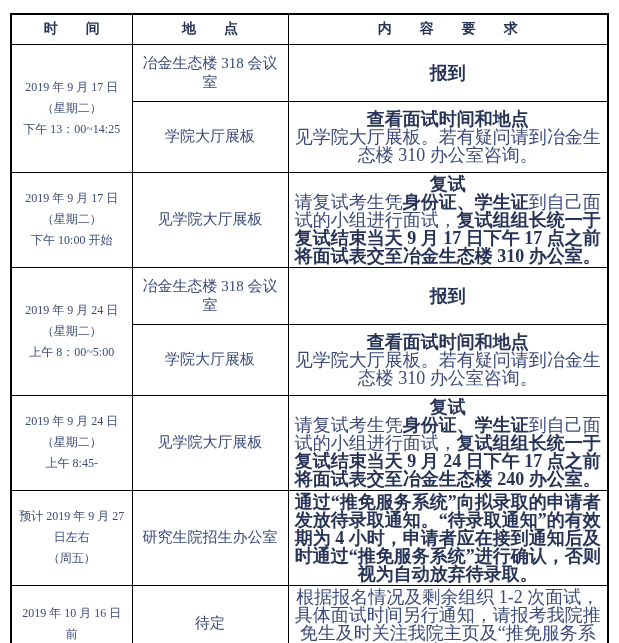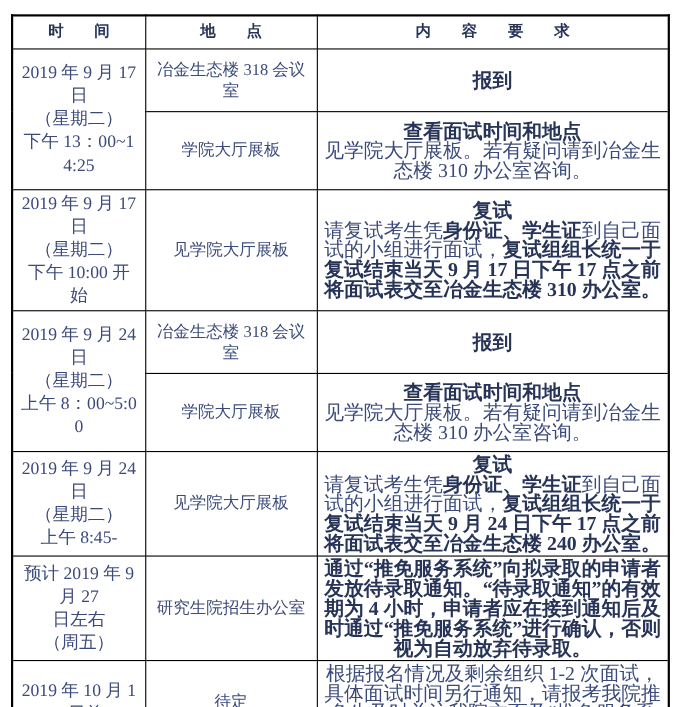--- a/index.html
+++ b/index.html
@@ -31,21 +31,21 @@
     box-sizing:border-box;
     word-break:break-all;
   }
   th{
     font-size:14px;
     font-weight:bold;
     color:var(--ink-bold);
     height:30px;
   }
   td.time{
-    font-size:16px;
+    font-size:12px;
     line-height:21px;
     margin-left:37px;
   }
   td.loc{
     font-size:15px;
   }
   td.content{
     font-size:18px;
     margin-top:40px;
   }

